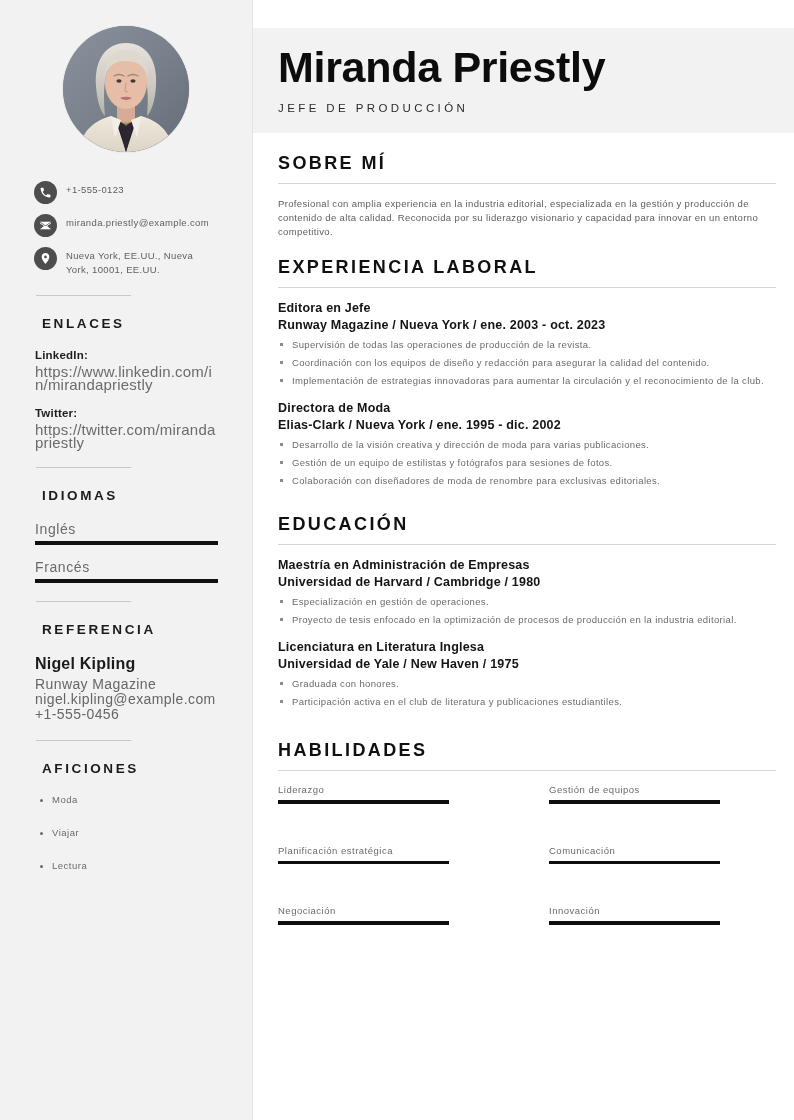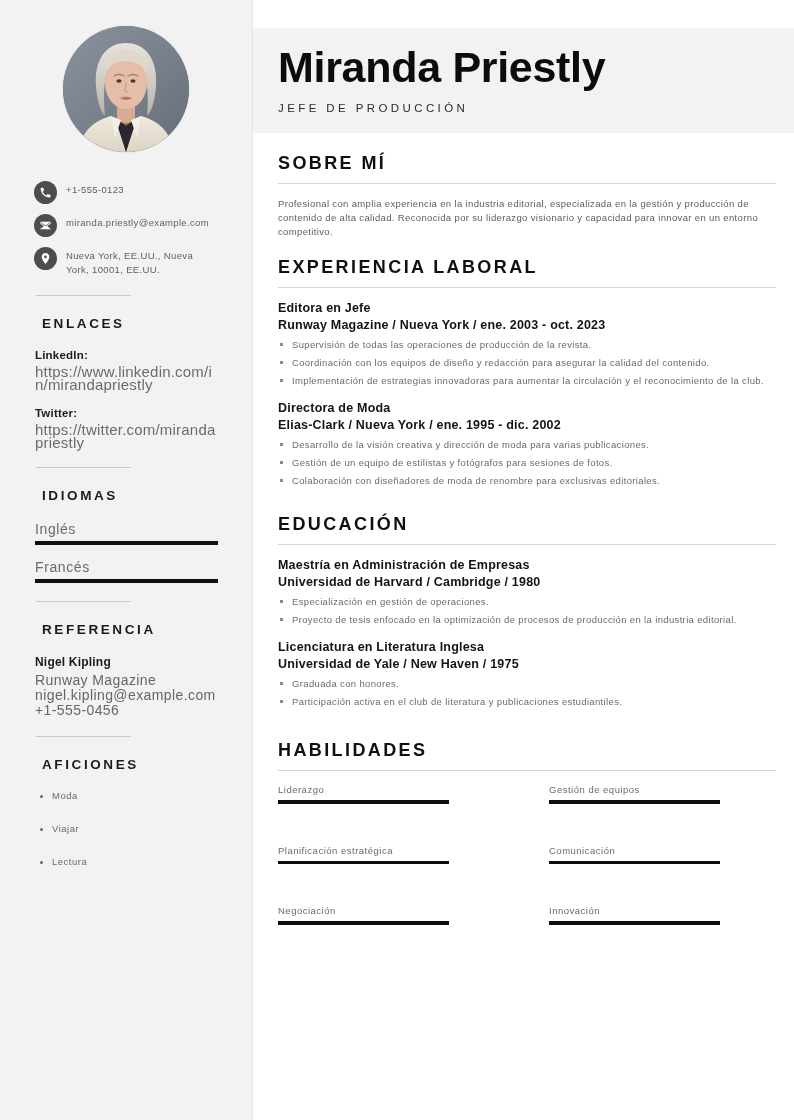--- a/index.html
+++ b/index.html
@@ -112,21 +112,21 @@
     letter-spacing: 0.6px;
     margin-bottom: 4px;
   }
   .lang-bar {
     width: 183px;
     height: 4px;
     background: #101010;
   }
 
   .ref-name {
-    font-size: 12px;
+    font-size: 16px;
     font-weight: 700;
     color: #1b1b1b;
     letter-spacing: 0.2px;
     margin-bottom: 4px;
     margin-left: 1px;
   }
   .ref-line {
     font-size: 14px;
     color: #666666;
     letter-spacing: 0.4px;

